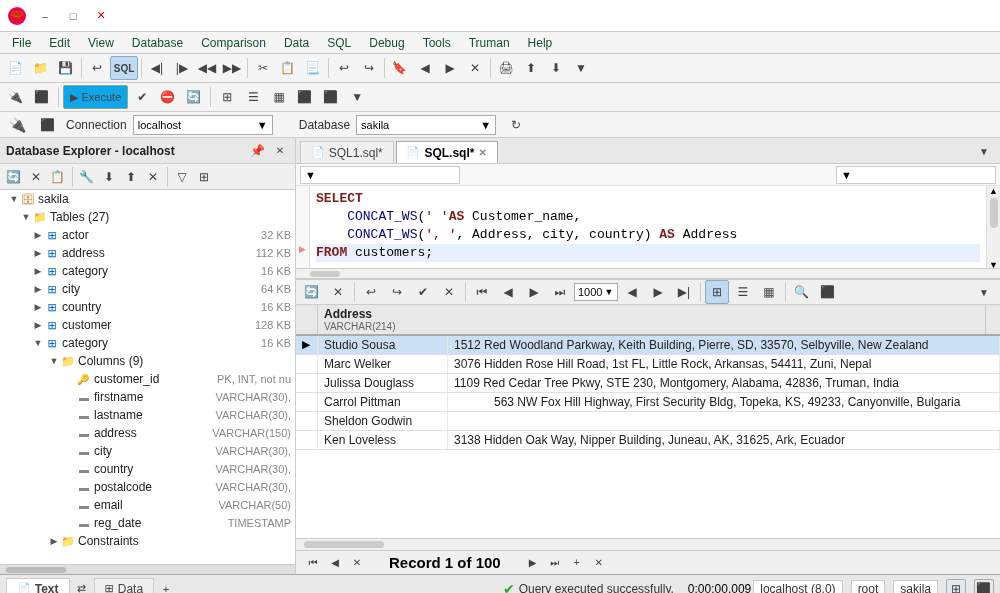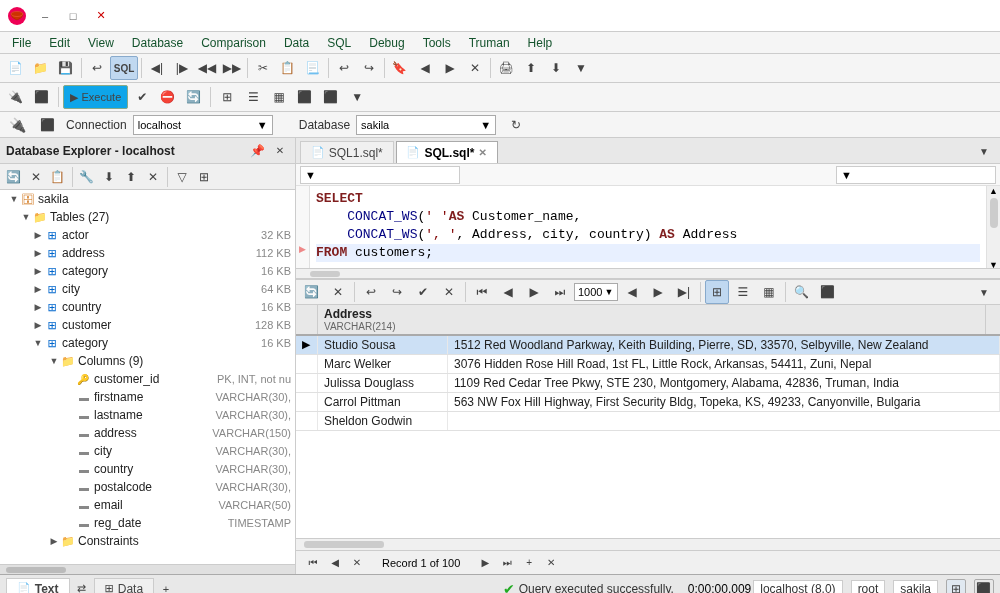--- a/index.html
+++ b/index.html
@@ -754,39 +754,44 @@
 
           <div class="grid-row">
             <div class="grid-cell" style="min-width:22px; max-width:22px;"></div>
             <div class="grid-cell" style="min-width:130px;">Julissa Douglass</div>
             <div class="grid-cell" style="flex:1;">1109 Red Cedar Tree Pkwy, STE 230, Montgomery, Alabama, 42836, Truman, India</div>
           </div>
 
           <div class="grid-row">
             <div class="grid-cell" style="min-width:22px; max-width:22px;"></div>
             <div class="grid-cell" style="min-width:130px;">Carrol Pittman</div>
-            <div class="grid-cell" style="flex:1;">563 NW Fox Hill Highway, First Security Bldg, Topeka, KS, 49233, Canyonville, Bulgaria</div>
+            <div class="grid-cell" style="flex:1;margin-left:40px;">563 NW Fox Hill Highway, First Security Bldg, Topeka, KS, 49233, Canyonville, Bulgaria</div>
           </div>
 
           <div class="grid-row">
             <div class="grid-cell" style="min-width:22px; max-width:22px;"></div>
             <div class="grid-cell" style="min-width:130px;">Sheldon Godwin</div>
           </div>
 
+          <div class="grid-row">
+            <div class="grid-cell" style="min-width:22px; max-width:22px;"></div>
+            <div class="grid-cell" style="min-width:130px;">Ken Loveless</div>
+            <div class="grid-cell" style="flex:1;">3138 Hidden Oak Way, Nipper Building, Juneau, AK, 31625, Ark, Ecuador</div>
+          </div>
         </div>
 
         <div style="height:12px; background:#f0f0f0; border-top:1px solid #ccc; display:flex; align-items:center; padding:0 8px;">
           <div style="width:80px; height:7px; background:#ccc; border-radius:3px;"></div>
         </div>
 
         <div class="page-nav">
           <div class="tb-btn" style="width:18px; height:18px; font-size:10px;">⏮</div>
           <div class="tb-btn" style="width:18px; height:18px; font-size:10px;">◀</div>
           <div class="tb-btn" style="width:18px; height:18px; font-size:10px;">✕</div>
-          <span style="font-size:11px; margin:0 12px;">Record 1 of 100</span>
+          <span style="font-size:15px; margin:0 19px;font-weight:bold;">Record 1 of 100</span>
           <div class="tb-btn" style="width:18px; height:18px; font-size:10px;">▶</div>
           <div class="tb-btn" style="width:18px; height:18px; font-size:10px;">⏭</div>
           <div class="tb-btn" style="width:18px; height:18px; font-size:10px;">+</div>
           <div class="tb-btn" style="width:18px; height:18px; font-size:10px;">✕</div>
         </div>
       </div>
     </div>
   </div>
 </div>
 

